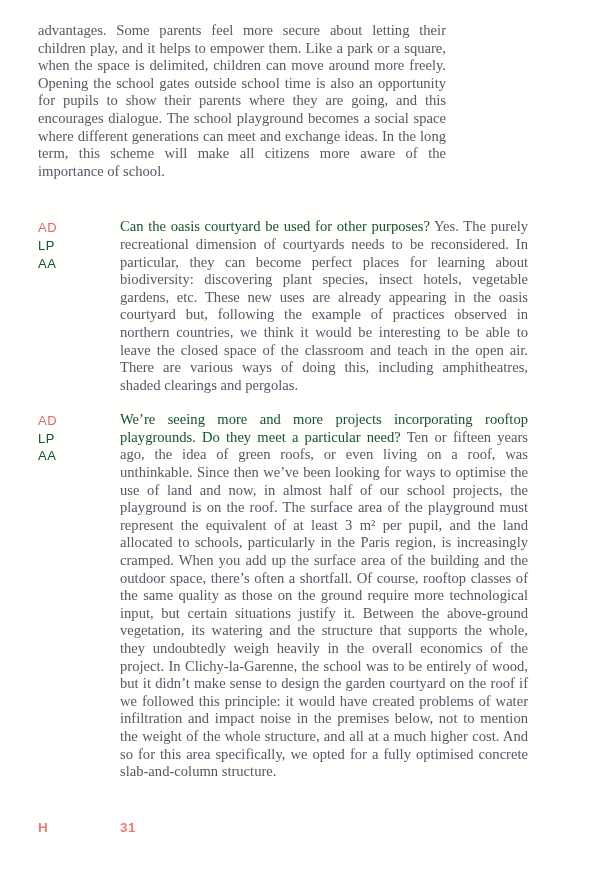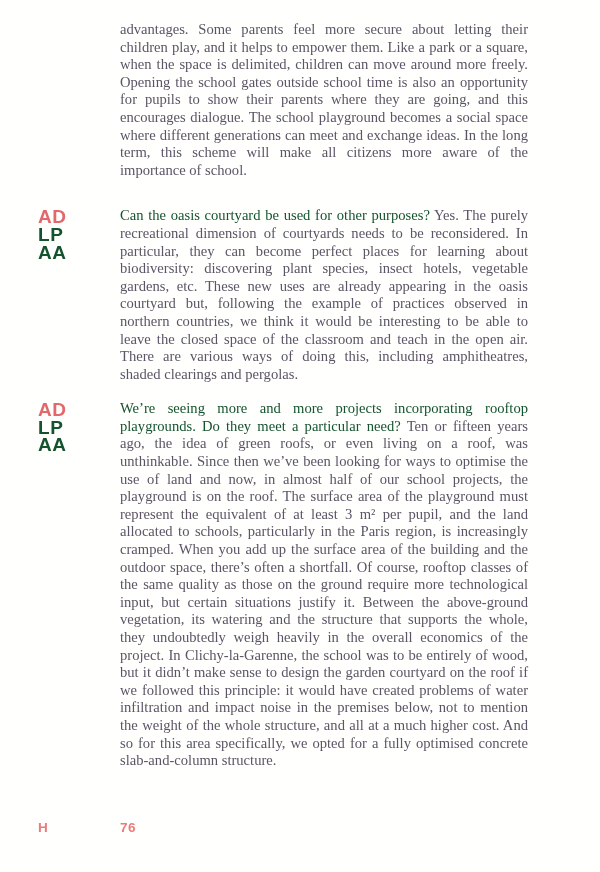--- a/index.html
+++ b/index.html
@@ -15,30 +15,30 @@
     position: absolute;
     top: 21px;
     left: 0;
     right: 0;
   }
   .block {
     display: flex;
     align-items: flex-start;
     padding-left: 38px;
   }
-  .block-1 { margin-bottom: 28px; }
+  .block-1 { margin-bottom: 38px; flex-direction: column; }
   .block-2 { margin-bottom: 17px; }
   .gutter {
     width: 82px;
     flex: none;
     display: flex;
     flex-direction: column;
     font-family: "Liberation Sans", sans-serif;
-    font-weight: bold;
-    font-size: 19px;
+    font-weight: normal;
+    font-size: 13px;
     line-height: 17.6px;
     letter-spacing: 0.6px;
     padding-top: 1px;
   }
   .gutter .initial { color: #14532d; }
   .gutter .initial:first-child { color: #e2686c; }
   .text {
     width: 408px;
     font-size: 14.6px;
     line-height: 17.6px;
@@ -92,15 +92,15 @@
         <span class="initial">LP</span>
         <span class="initial">AA</span>
       </div>
       <div class="text"><span class="question">We’re seeing more and more projects incorporating rooftop playgrounds. Do they meet a particular need?</span> <span>Ten or fifteen years ago, the idea of green roofs, or even living on a roof, was unthinkable. Since then we’ve been looking for ways to optimise the use of land and now, in almost half of our school projects, the playground is on the roof. The surface area of the playground must represent the equivalent of at least 3 m² per pupil, and the land allocated to schools, particularly in the Paris region, is increasingly cramped. When you add up the surface area of the building and the outdoor space, there’s often a shortfall. Of course, rooftop classes of the same quality as those on the ground require more technological input, but certain situations justify it. Between the above-ground vegetation, its watering and the structure that supports the whole, they undoubtedly weigh heavily in the overall economics of the project. In Clichy-la-Garenne, the school was to be entirely of wood, but it didn’t make sense to design the garden courtyard on the roof if we followed this principle: it would have created problems of water infiltration and impact noise in the premises below, not to mention the weight of the whole structure, and all at a much higher cost. And so for this area specifically, we opted for a fully optimised concrete slab-and-column structure.</span></div>
     </section>
 
   </main>
 
   <footer class="footer">
     <span class="footer-letter">H</span>
-    <span class="footer-page">76</span>
+    <span class="footer-page">31</span>
   </footer>
 </div>
 
 </body></html>

